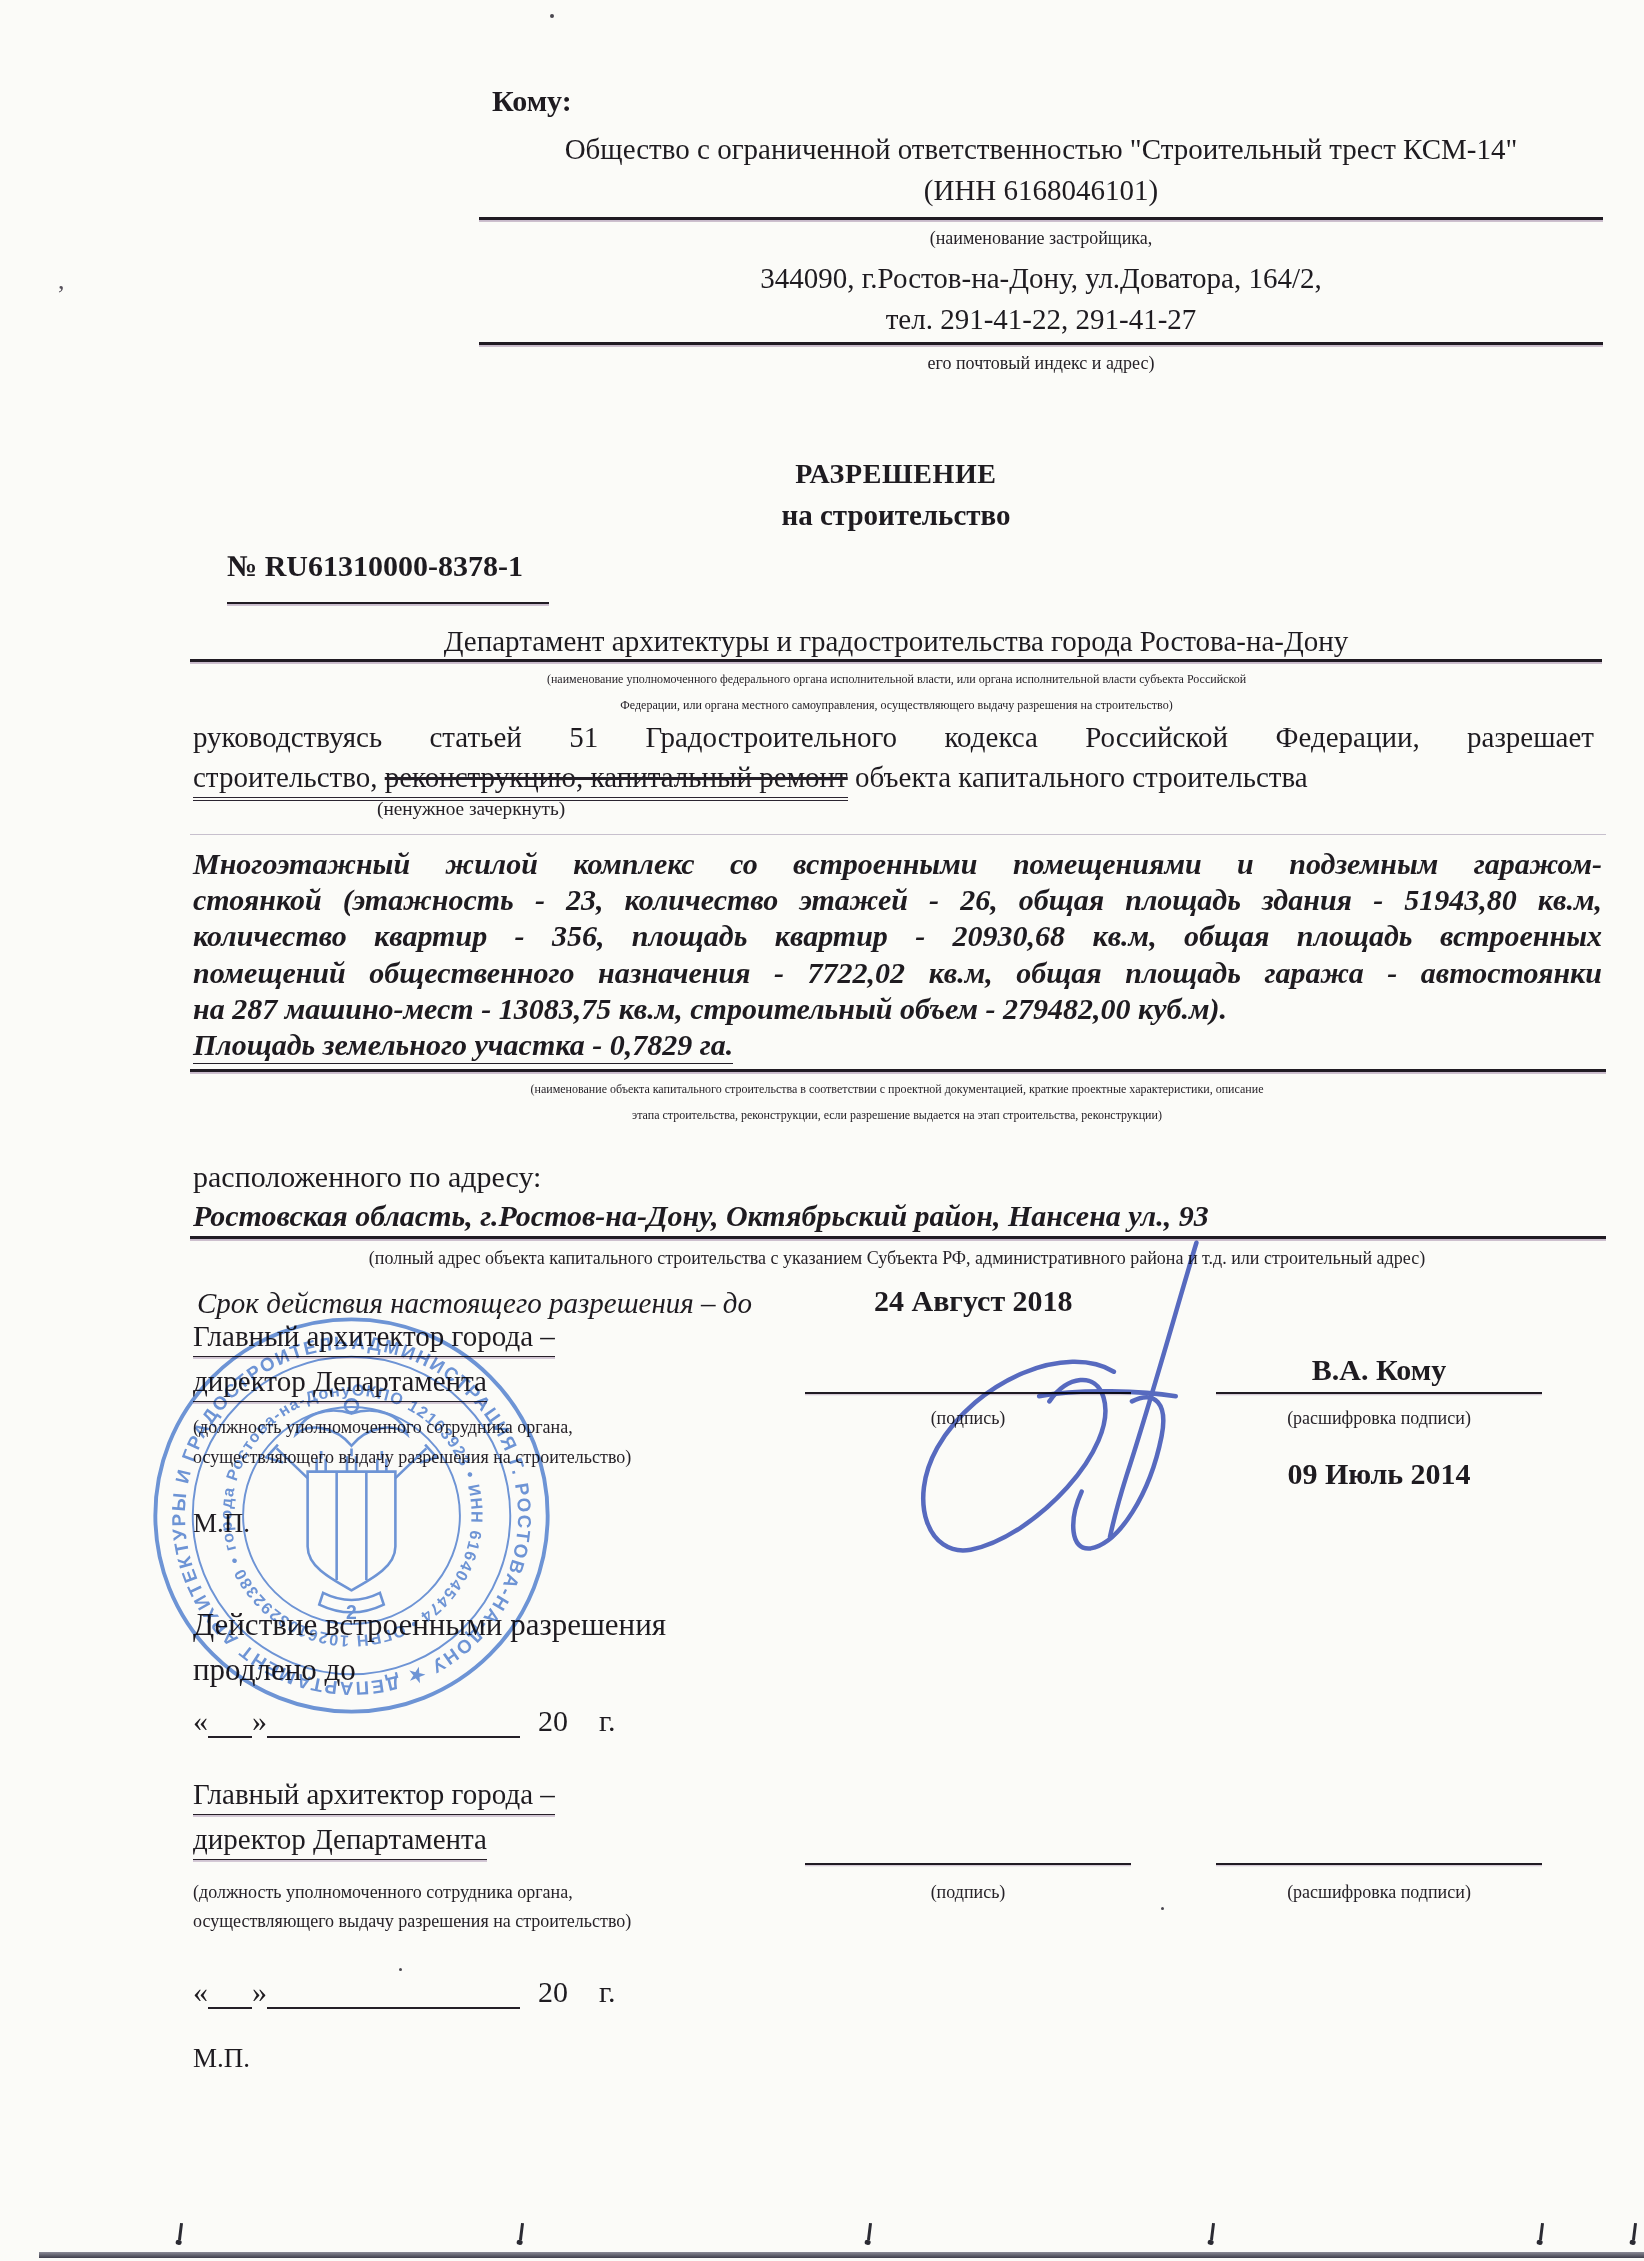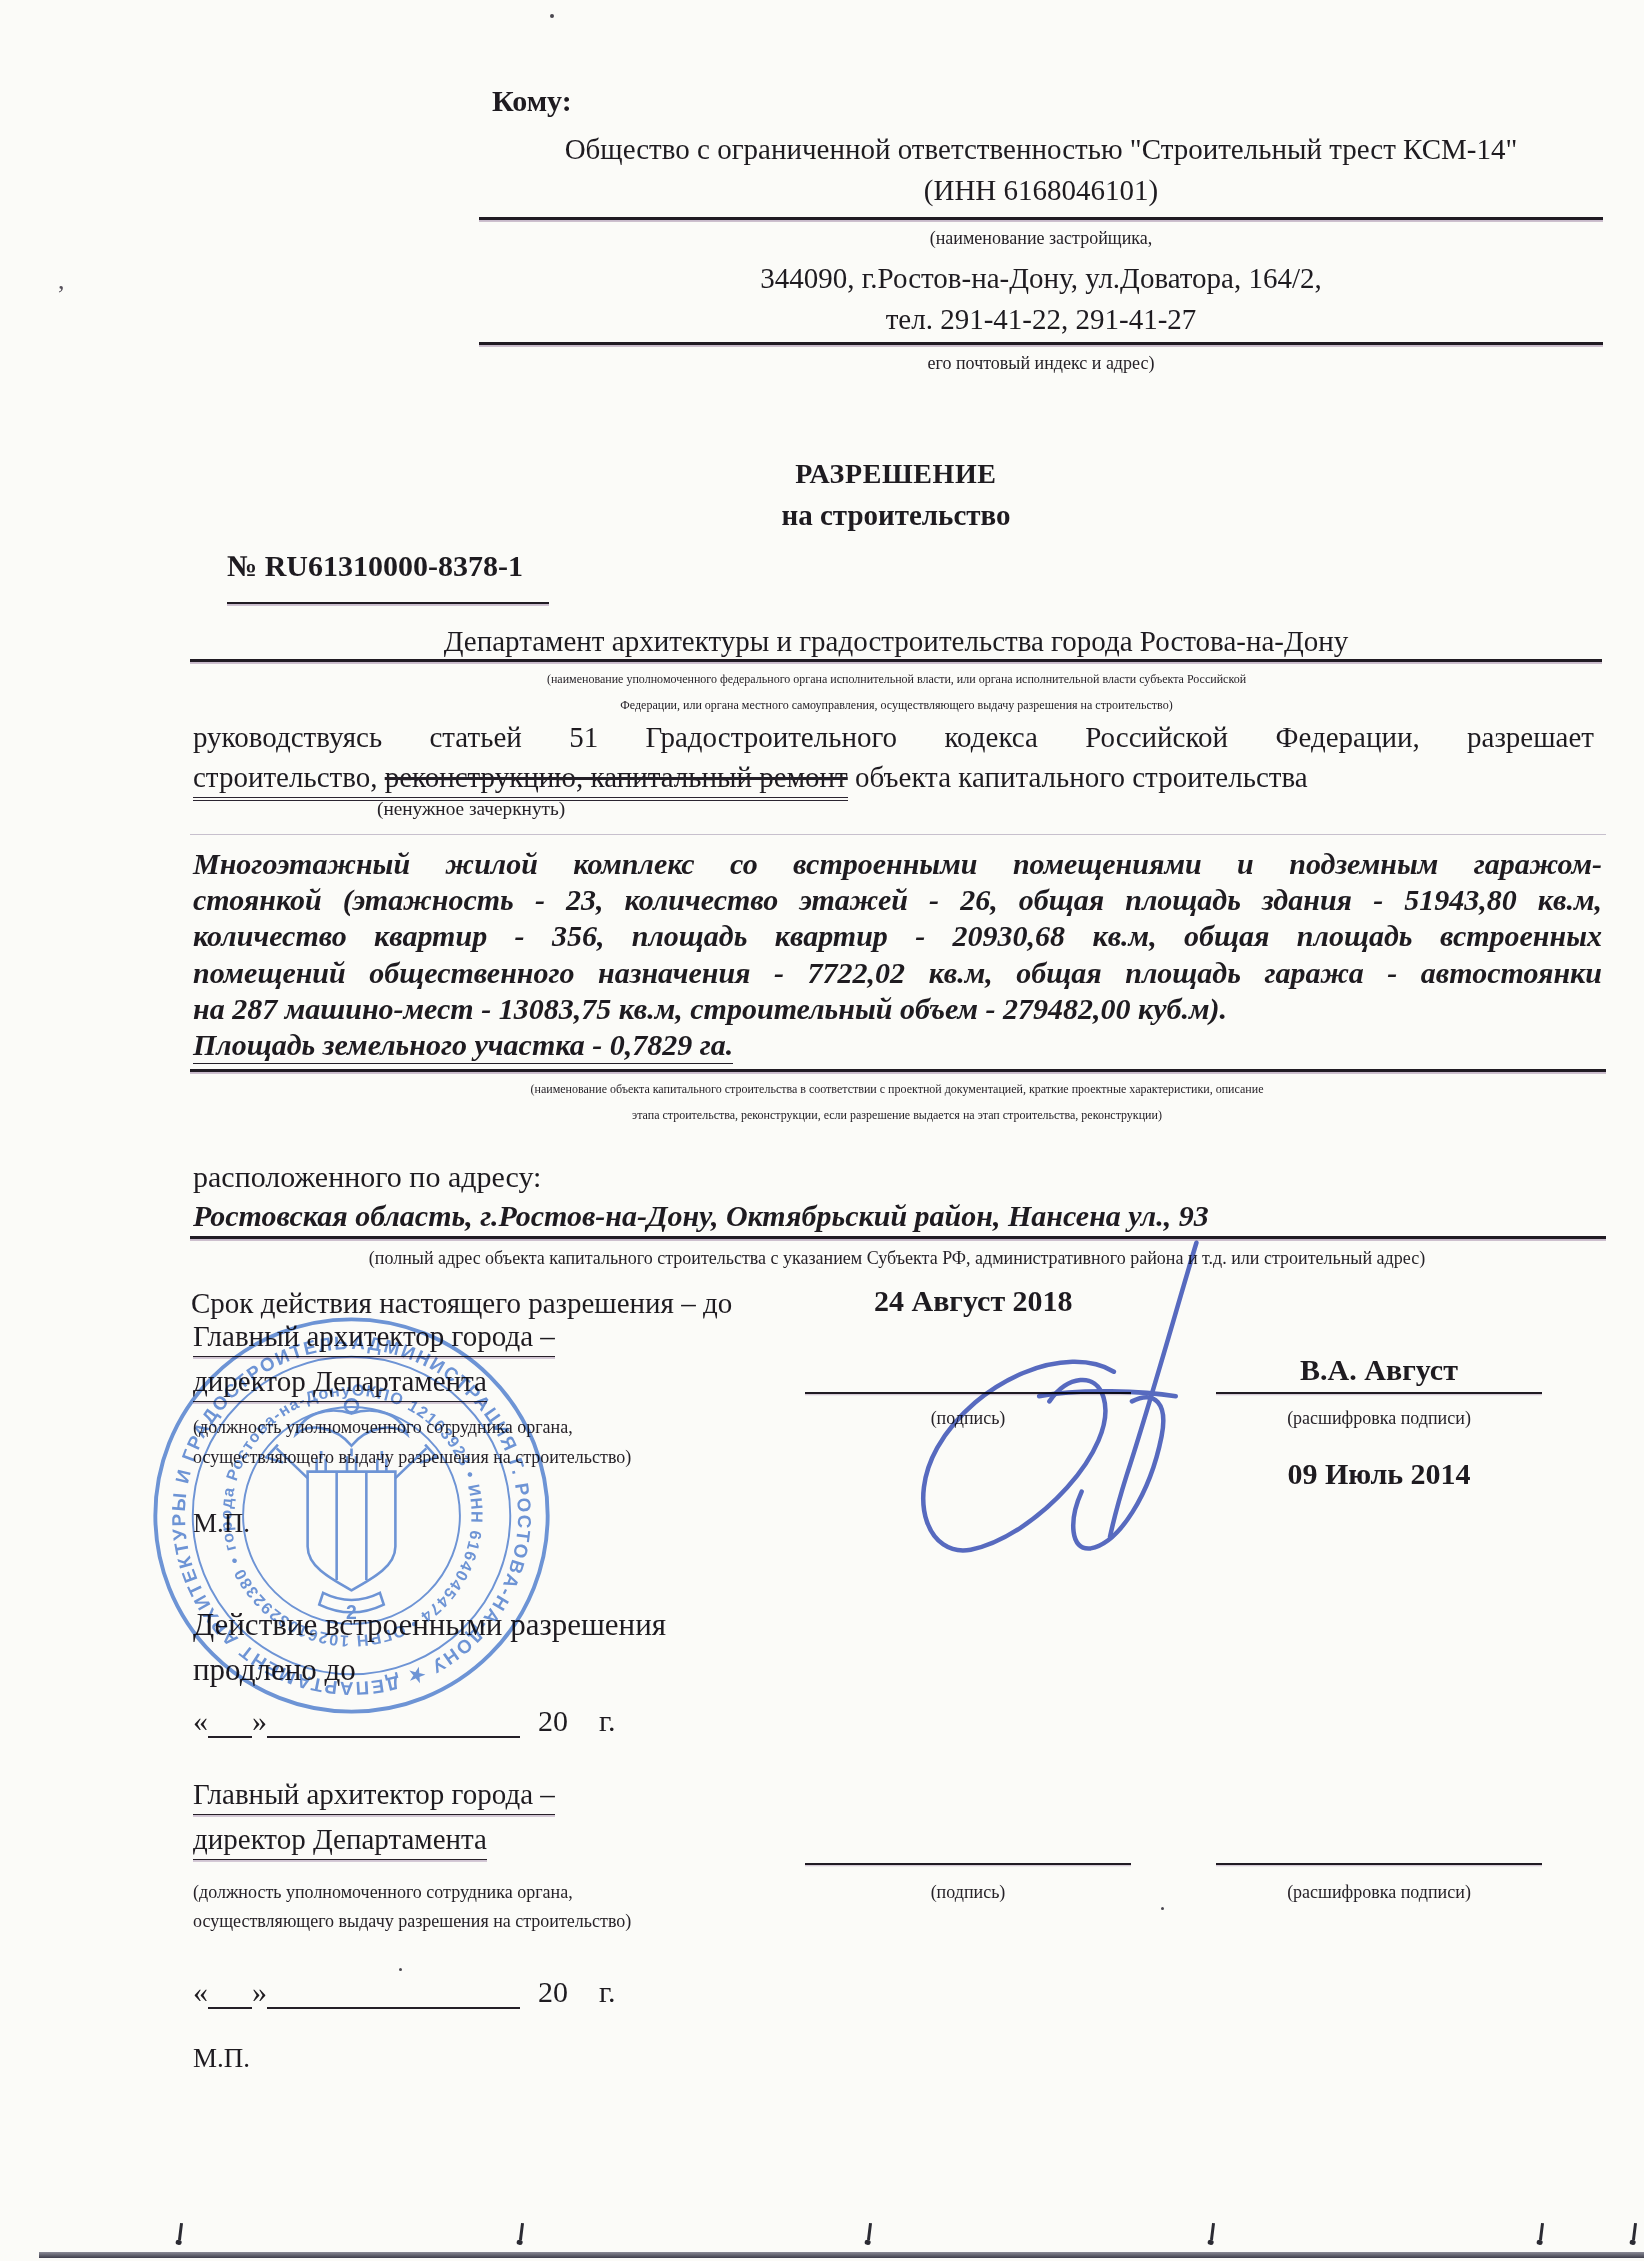--- a/index.html
+++ b/index.html
@@ -83,26 +83,26 @@
   </div>
   <div class="rule" style="left:190px;top:1069px;width:1416px;"></div>
   <div class="abs c fs27 caption" style="left:197px;top:1079px;width:1400px;">(наименование объекта капитального строительства в соответствии с проектной документацией, краткие проектные характеристики, описание</div>
   <div class="abs c fs27 caption" style="left:197px;top:1105px;width:1400px;">этапа строительства, реконструкции, если разрешение выдается на этап строительства, реконструкции)</div>
 
   <div class="abs fs46" style="left:193px;top:1159px;">расположенного по адресу:</div>
   <div class="abs bi fs46" style="left:193px;top:1198px;">Ростовская область, г.Ростов-на-Дону, Октябрьский район, Нансена ул., 93</div>
   <div class="rule" style="left:190px;top:1236px;width:1416px;"></div>
   <div class="abs c fs28 caption" style="left:197px;top:1247px;width:1400px;">(полный адрес объекта капитального строительства с указанием Субъекта РФ, административного района и т.д. или строительный адрес)</div>
 
-  <div class="abs fs45" style="left:191px;top:1258px;margin-top:28px;">Срок действия настоящего разрешения – до</div>
+  <div class="abs fs45" style="left:197px;top:1258px;margin-top:28px;font-style:italic;">Срок действия настоящего разрешения – до</div>
   <div class="abs b fs46" style="left:874px;top:1283px;">24 Август 2018</div>
 
   <div class="abs fs45" style="left:193px;top:1319px;"><span class="u">Главный архитектор города –</span></div>
   <div class="abs fs45" style="left:193px;top:1364px;"><span class="u">директор Департамента</span></div>
-  <div class="abs c b fs46" style="left:1216px;top:1352px;width:326px;">В.А. Август</div>
+  <div class="abs c b fs46" style="left:1216px;top:1352px;width:326px;">В.А. Кому</div>
   <div class="rule slim" style="left:805px;top:1392px;width:326px;"></div>
   <div class="rule slim" style="left:1216px;top:1392px;width:326px;"></div>
   <div class="abs c fs28 caption" style="left:805px;top:1407px;width:326px;">(подпись)</div>
   <div class="abs c fs28 caption" style="left:1216px;top:1407px;width:326px;">(расшифровка подписи)</div>
   <div class="abs fs28 caption" style="left:193px;top:1416px;">(должность уполномоченного сотрудника органа,</div>
   <div class="abs fs28 caption" style="left:193px;top:1446px;">осуществляющего выдачу разрешения на строительство)</div>
   <div class="abs c b fs46" style="left:1216px;top:1456px;width:326px;">09 Июль 2014</div>
   <div class="abs fs42" style="left:193px;top:1508px;">М.П.</div>
 
   <div class="abs fs48" style="left:193px;top:1607px;">Действие встроенными разрешения</div>

